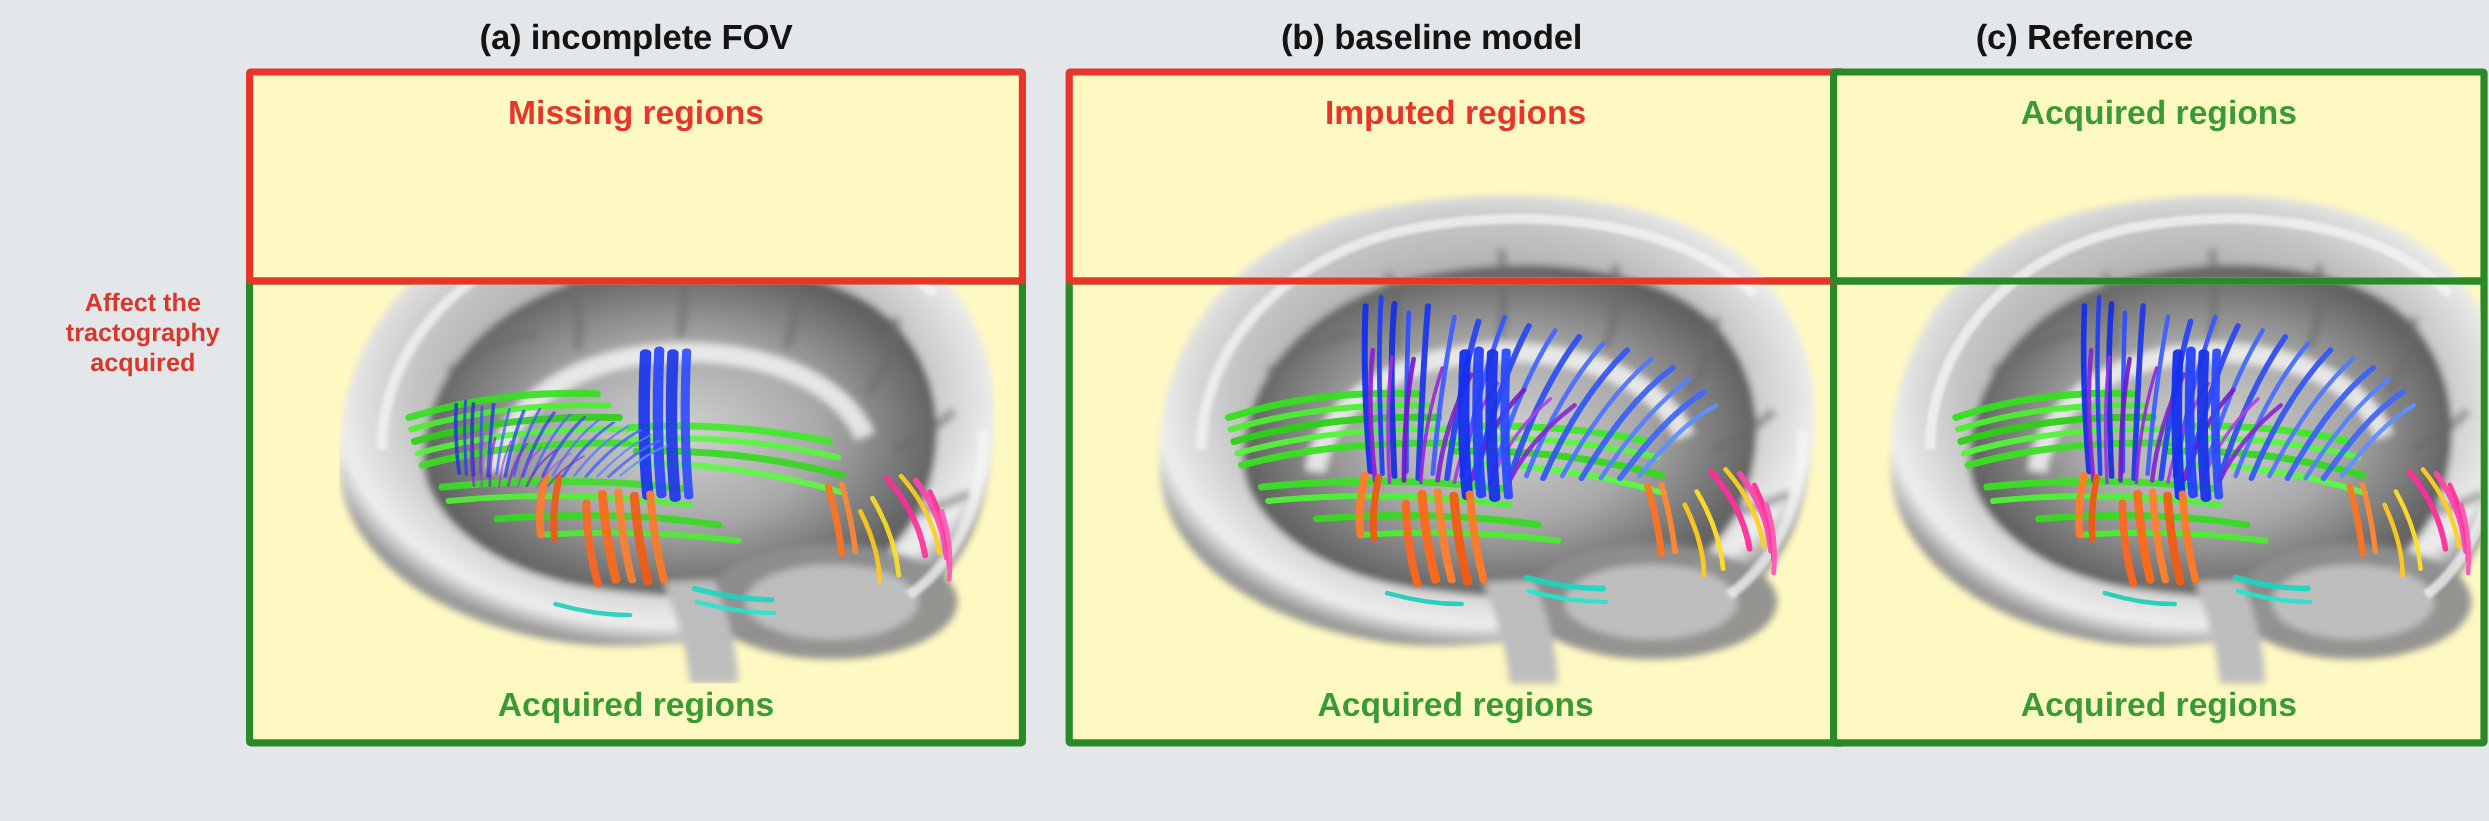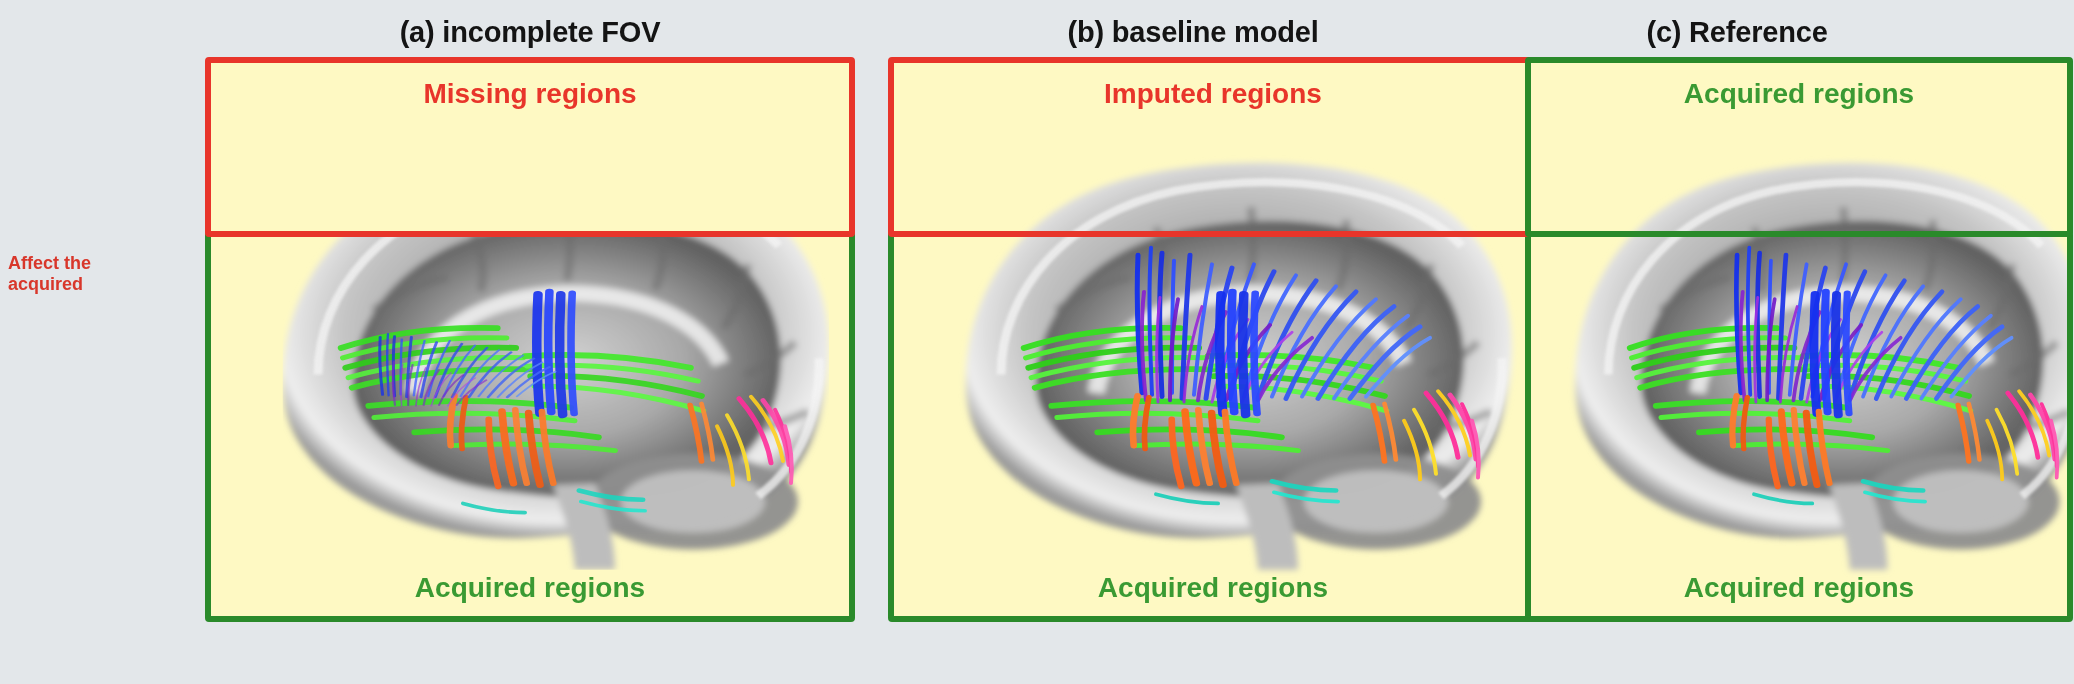--- a/index.html
+++ b/index.html
@@ -27,24 +27,24 @@
     white-space: nowrap;
   }
   #title-a { left: 205px; width: 650px; }
   #title-b { left: 868px; width: 650px; }
   #title-c { left: 1463px; width: 548px; }
 
   
   #left-annotation {
     position: absolute;
     left: 8px;
-    top: 253px;
+    top: 241px;
     width: 222px;
-    text-align: left;
-    font-size: 18px;
+    text-align: center;
+    font-size: 21px;
     font-weight: bold;
     line-height: 1.18;
     color: #d8372b;
   }
   #left-annotation .ln { display: block; }
 
   #bracket-arrow {
     position: absolute;
     left: 232px;
     top: 180px;
@@ -114,20 +114,21 @@
 <body>
 
 <div id="figure">
 
 <div class="panel-title" id="title-a">(a) incomplete FOV</div>
 <div class="panel-title" id="title-b">(b) baseline model</div>
 <div class="panel-title" id="title-c">(c) Reference</div>
 
 <div id="left-annotation">
   <span class="ln">Affect the</span>
+  <span class="ln">tractography</span>
   <span class="ln">acquired</span>
 </div>
 
 <svg id="bracket-arrow" viewBox="0 0 72 300">
   <path d="M 66 6 L 16 6 L 16 282 L 52 282" fill="none" stroke="#d8372b" stroke-width="6" stroke-linecap="butt" stroke-linejoin="miter"></path>
   <polygon points="48,270 70,282 48,294" fill="#d8372b"></polygon>
 </svg>
 
 <svg width="0" height="0" style="position:absolute" aria-hidden="true">
   <defs>

